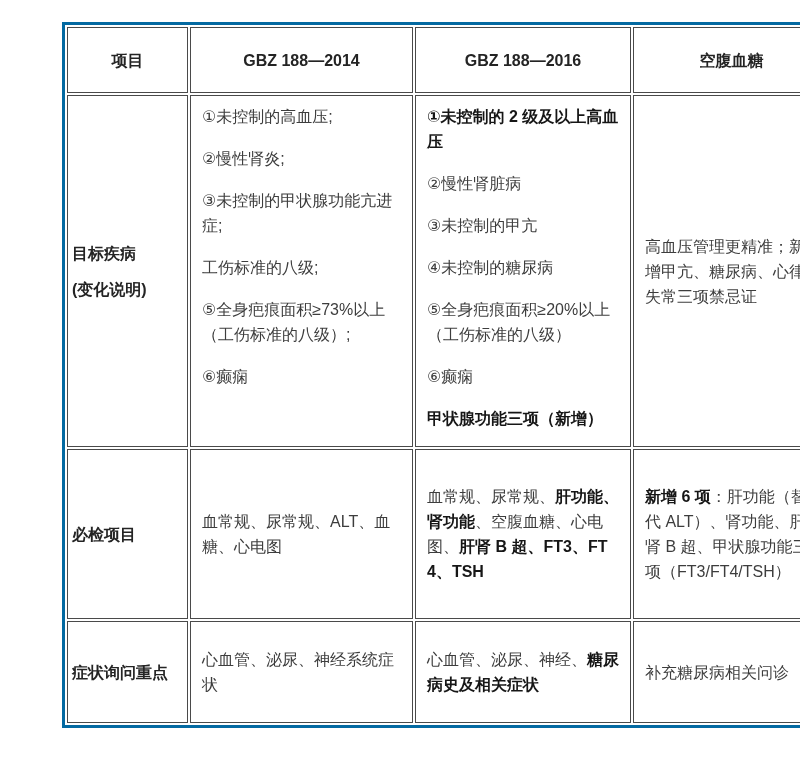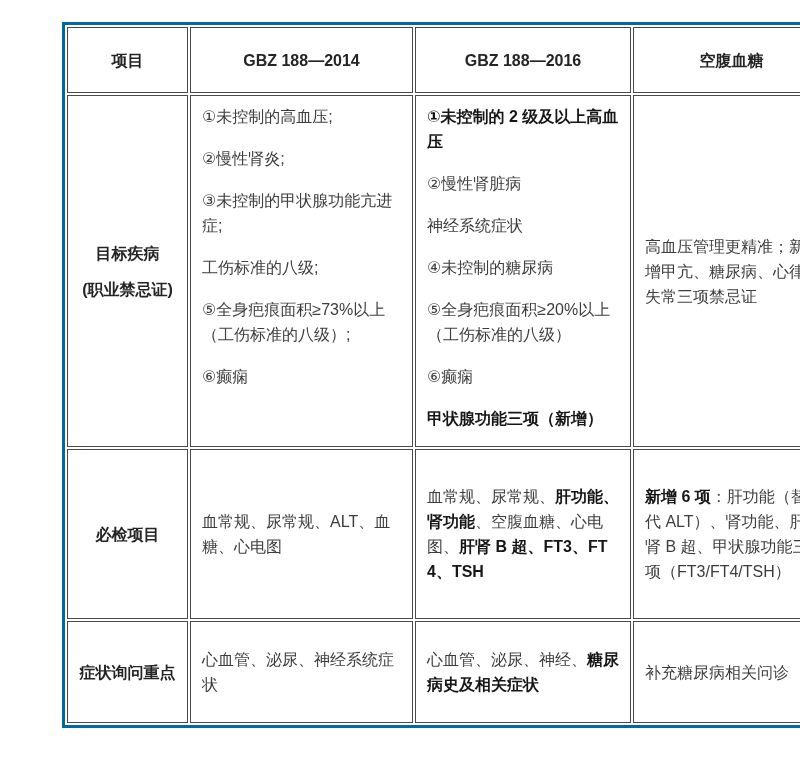--- a/index.html
+++ b/index.html
@@ -40,21 +40,21 @@
     text-align: center;
     vertical-align: middle;
     color: #242424;
     height: 66px;
     font-size: 16px;
   }
   tr.r1 { height: 352px; }
   tr.r2 { height: 170px; }
   tr.r3 { height: 102px; }
   td.label-cell {
-    text-align: center;
+    text-align: left;
     vertical-align: middle;
     font-weight: bold;
     color: #242424;
     padding: 6px 4px;
   }
   .label-line + .label-line { margin-top: 11px; }
   td.content { vertical-align: middle; }
   td.content.top { vertical-align: top; }
   .para + .para { margin-top: 17px; }
   .b { font-weight: bold; color: #161616; }
@@ -74,34 +74,34 @@
         <tr>
       <th>项目</th>
       <th>GBZ 188—2014</th>
       <th>GBZ 188—2016</th>
       <th>空腹血糖</th>
     </tr>
 
     <tr class="r1">
       <td class="label-cell">
         <div class="label-line">目标疾病</div>
-        <div class="label-line">(职业禁忌证)</div>
+        <div class="label-line">(变化说明)</div>
       </td>
       <td class="content top">
             <div class="para"><span>①未控制的高血压;</span></div>
             <div class="para"><span>②慢性肾炎;</span></div>
             <div class="para"><span>③未控制的甲状腺功能亢进症;</span></div>
             <div class="para"><span>工伤标准的八级;</span></div>
             <div class="para"><span>⑤全身疤痕面积≥73%以上（工伤标准的八级）;</span></div>
             <div class="para"><span>⑥癫痫</span></div>
           </td>
       <td class="content top">
             <div class="para"><span class="b">①未控制的 2 级及以上高血压</span></div>
             <div class="para"><span>②慢性肾脏病</span></div>
-            <div class="para"><span>神经系统症状</span></div>
+            <div class="para"><span>③未控制的甲亢</span></div>
             <div class="para"><span>④未控制的糖尿病</span></div>
             <div class="para"><span>⑤全身疤痕面积≥20%以上（工伤标准的八级）</span></div>
             <div class="para"><span>⑥癫痫</span></div>
             <div class="para"><span class="b">甲状腺功能三项（新增）</span></div>
           </td>
       <td class="content">
             <div class="para"><span>高血压管理更精准；新增甲亢、糖尿病、心律失常三项禁忌证</span></div>
           </td>
     </tr>
 

